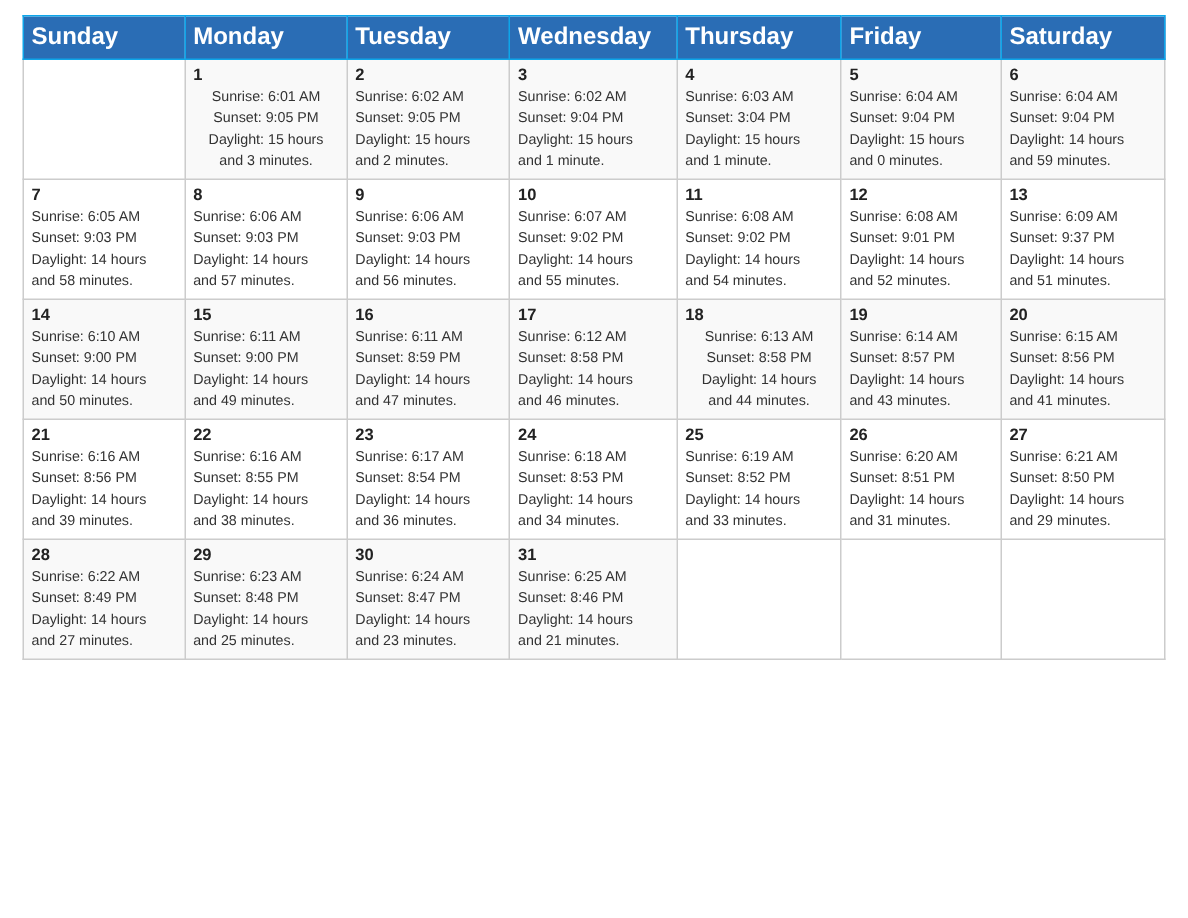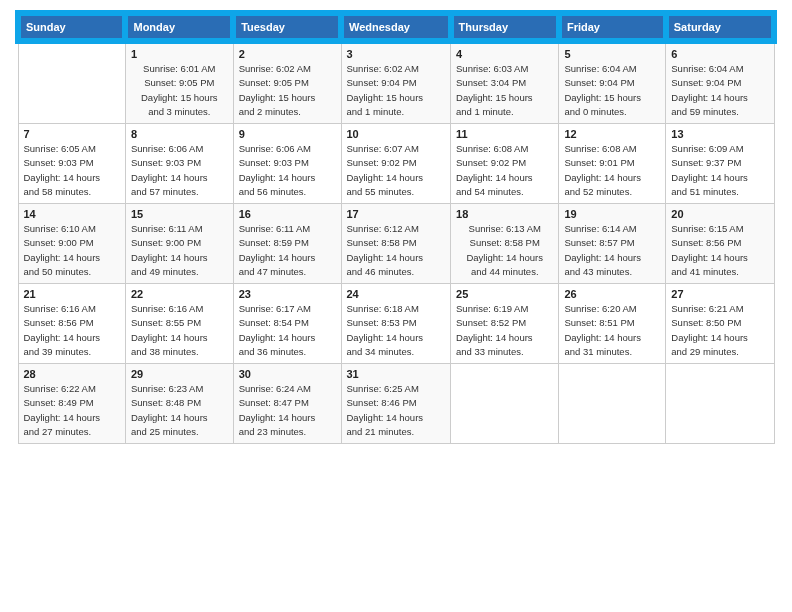--- a/index.html
+++ b/index.html
@@ -39,23 +39,23 @@
     table {
       width: 100%;
       border-collapse: collapse;
       font-size: 10px;
     }
     thead tr th {
       background-color: #2a6db5;
       color: #fff;
       text-align: left;
       padding: 5px 5px;
-      font-size: 11px;
+      font-size: 16px;
       font-weight: bold;
-      border: 6px solid #0ea5e9;
+      border: 1px solid #0ea5e9;
     }
     tbody tr td {
       border: 1px solid #ccc;
       vertical-align: top;
       padding: 4px 5px;
       width: 113px;
       min-height: 70px;
       font-size: 9.5px;
       color: #222;
       background: #fff;

